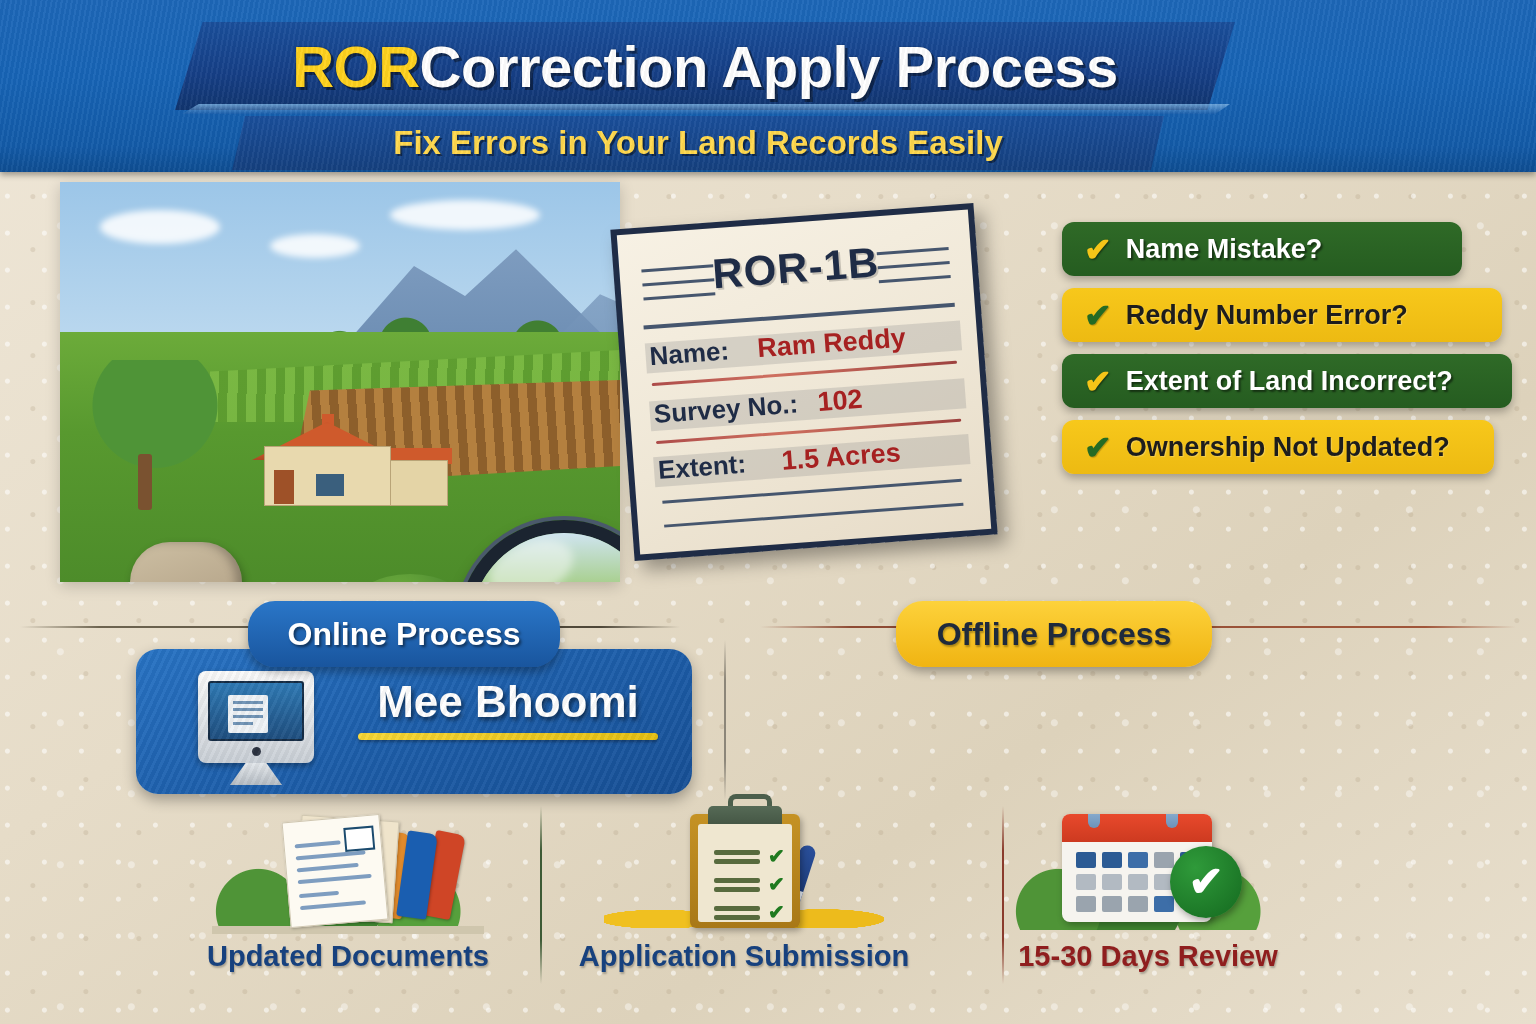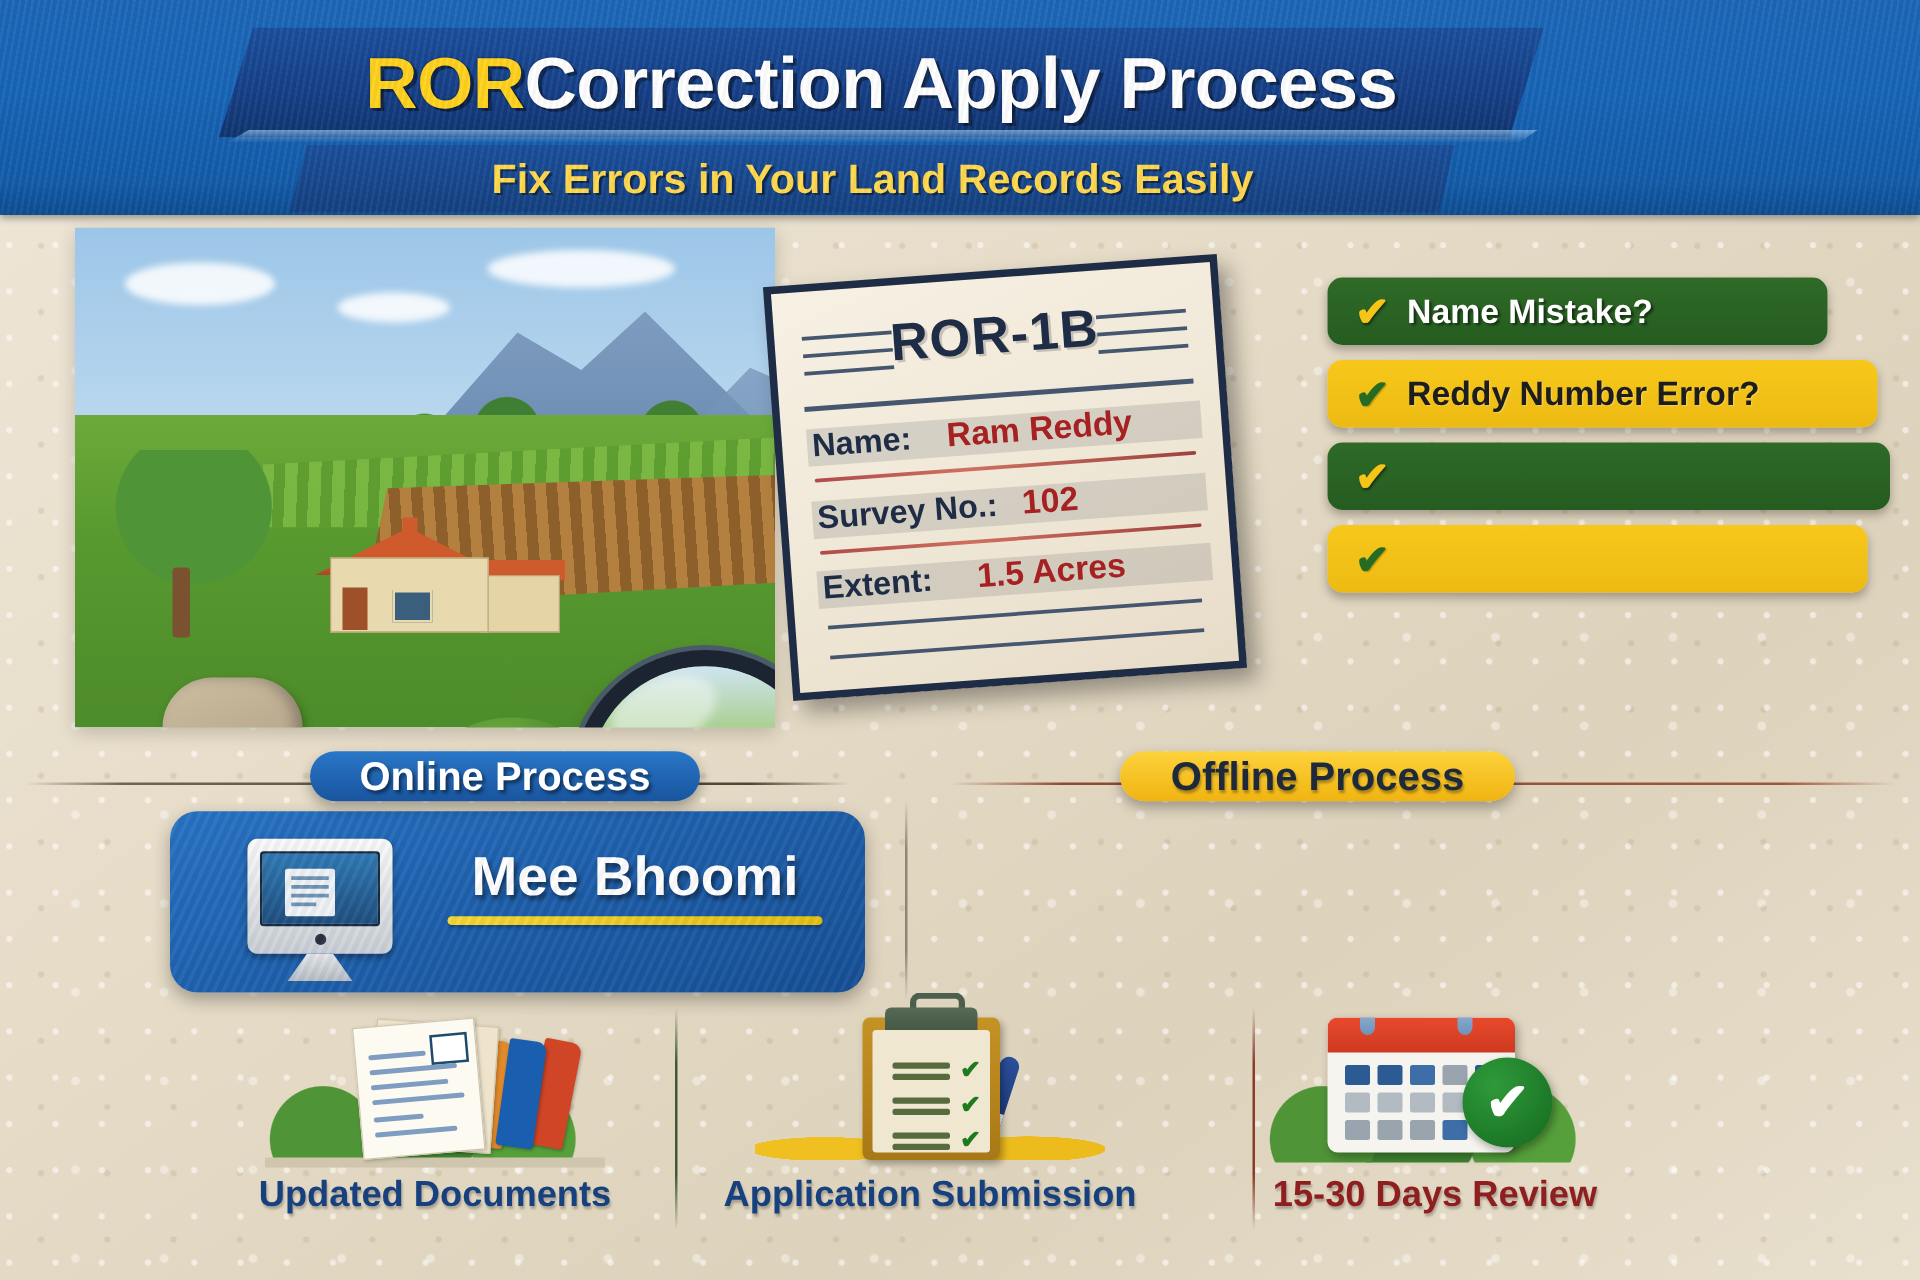--- a/index.html
+++ b/index.html
@@ -134,21 +134,21 @@
   .hdiv{position:absolute;top:626px;height:2px;
     background:linear-gradient(90deg,rgba(90,80,60,0),#6d6450 12%,#4e4738 88%,rgba(90,80,60,0));}
   .hdiv.left{left:20px;width:660px;}
   .hdiv.right{left:760px;width:756px;background:linear-gradient(90deg,rgba(150,60,40,0),#8d4a33 12%,#a0563a 88%,rgba(150,60,40,0));}
   .vdiv{position:absolute;top:806px;width:2px;height:178px;}
   .vdiv.v1{left:540px;background:linear-gradient(180deg,rgba(60,80,50,0),#3d5a35 25%,#3d5a35 75%,rgba(60,80,50,0));}
   .vdiv.v2{left:1002px;background:linear-gradient(180deg,rgba(140,50,40,0),#8a3b2c 25%,#8a3b2c 75%,rgba(140,50,40,0));}
   .vdiv.v3{left:724px;top:640px;height:160px;background:linear-gradient(180deg,rgba(120,120,120,0),#8c8679 25%,#8c8679 75%,rgba(120,120,120,0));}
 
   
-  .pill{position:absolute;height:40px;border-radius:27px;display:flex;align-items:center;
+  .pill{position:absolute;height:66px;border-radius:27px;display:flex;align-items:center;
     justify-content:center;box-shadow:0 5px 10px rgba(0,0,0,.3);z-index:3;}
   .pill .t{font-size:32px;font-weight:bold;white-space:nowrap;}
   .pill.blue{left:248px;top:601px;width:312px;background:linear-gradient(180deg,#2a76c8 0%,#19559e 100%);}
   .pill.blue .t{color:#ffffff;text-shadow:2px 2px 3px rgba(0,0,0,.5);}
   .pill.gold{left:896px;top:601px;width:316px;background:linear-gradient(180deg,#FDD23B 0%,#F0B412 100%);}
   .pill.gold .t{color:#1e2a3c;text-shadow:1px 2px 2px rgba(0,0,0,.3);}
 
   .pcard{position:absolute;border-radius:22px;box-shadow:0 6px 14px rgba(0,0,0,.3);overflow:hidden;}
   .pcard.online{left:136px;top:649px;width:556px;height:145px;
     background:linear-gradient(160deg,#2873c4 0%,#1e61ae 45%,#174f95 100%);}
@@ -338,23 +338,25 @@
     <div class="chk green w1">
       <span class="tick">✔</span>
       <span class="lab">Name Mistake?</span>
     </div>
     <div class="chk yellow w2">
       <span class="tick">✔</span>
       <span class="lab">Reddy Number Error?</span>
     </div>
     <div class="chk green w3">
       <span class="tick">✔</span>
+      <span class="lab">Extent of Land Incorrect?</span>
     </div>
     <div class="chk yellow w4">
       <span class="tick">✔</span>
+      <span class="lab">Ownership Not Updated?</span>
     </div>
   </div>
 
   <div class="hdiv left"></div>
   <div class="hdiv right"></div>
   <div class="vdiv v3"></div>
   <div class="vdiv v1"></div>
   <div class="vdiv v2"></div>
 
   <div class="pcard online">

